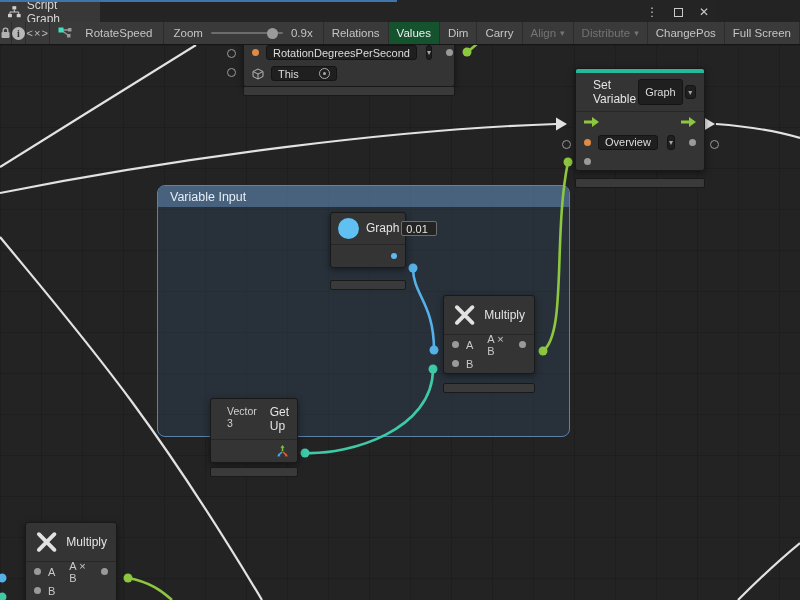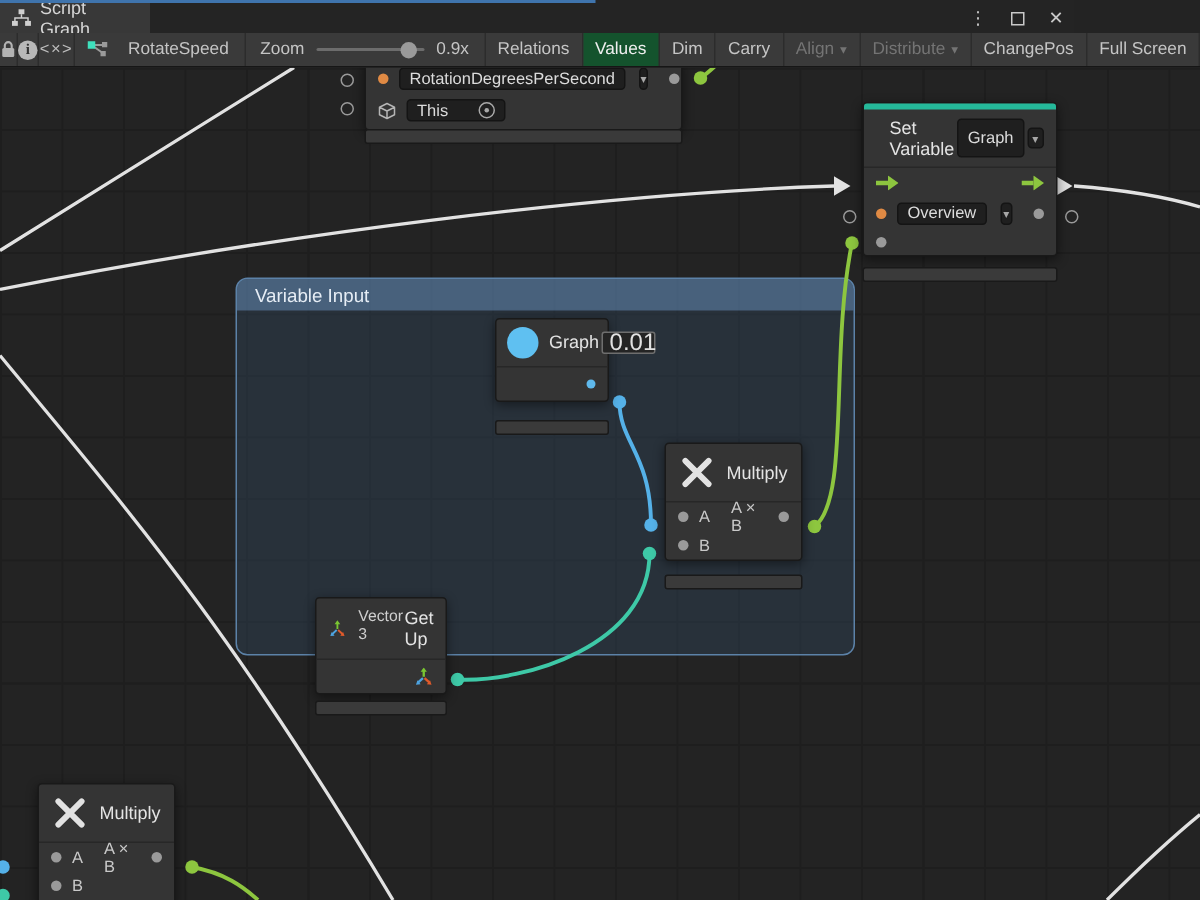--- a/index.html
+++ b/index.html
@@ -66,21 +66,21 @@
   .field { background:#1f1f1f; border:1px solid #141414; border-radius:3px; color:#dcdcdc;
            font-size:11px; height:15px; display:flex; align-items:center; padding:0 6px; }
   .dd-caret { background:#1f1f1f; border:1px solid #141414; border-radius:3px; height:15px; width:13px;
               display:flex; align-items:center; justify-content:center; color:#a7a7a7; margin-left:2px; }
   .dd-caret::after { content:"▾"; font-size:8px; }
   .flow-arrow { flex:none; }
   .spacer { flex:1; }
 
   .float-circle { width:21px; height:21px; border-radius:50%; background:#5fc0f1; flex:none; }
   .value-box { background:#242424; border:1px solid #6e6e6e; border-radius:2px; color:#e2e2e2;
-               font-size:16px; height:15px; width:36px; display:flex; align-items:center; padding:0 4px; }
+               font-size:11px; height:15px; width:36px; display:flex; align-items:center; padding:0 4px; }
   .picker { width:11px; height:11px; border-radius:50%; border:1.3px solid #a9a9a9; position:relative; flex:none; margin-left:auto; }
   .picker::after { content:""; position:absolute; left:3px; top:3px; width:3px; height:3px; border-radius:50%; background:#a9a9a9; }
 
   .teal-bar { height:4px; background:#25b99a; border-radius:2px 2px 0 0; }
   .hdr-col { display:flex; flex-direction:row; gap:2px; }
   .setvar-dd { display:flex; align-items:center; }
 
   .small-label { font-size:10.5px; color:#cfcfcf; }
 </style>
 </head>
@@ -288,21 +288,21 @@
     <div class="node" style="left:210px; top:353px; width:88px;">
       <div class="node-header" style="padding:6px 8px;">
         <svg width="25" height="25" viewBox="0 0 25 25">
           <path d="M12.5 12 V3" stroke="#7ac532" stroke-width="2.6"></path>
             <polygon points="8.5,5.5 12.5,0 16.5,5.5" fill="#7ac532"></polygon>
           <path d="M11.5 13.5 L5 19.5" stroke="#4da3e0" stroke-width="2.6"></path>
             <polygon points="8.5,21.5 2.5,22 4.5,16.5" fill="#4da3e0"></polygon>
           <path d="M13.5 13.5 L20 19.5" stroke="#e05a2b" stroke-width="2.6"></path>
             <polygon points="16.5,21.5 22.5,22 20.5,16.5" fill="#e05a2b"></polygon>
         </svg>
-        <div class="hdr-col" style="gap:1px;">
+        <div class="hdr-col" style="gap:13px;">
           <span class="small-label">Vector 3</span>
           <span class="node-title">Get Up</span>
         </div>
       </div>
       <div class="row" style="height:22px; justify-content:flex-end;">
         <svg width="13" height="13" viewBox="0 0 25 25">
           <path d="M12.5 12 V3" stroke="#7ac532" stroke-width="3"></path>
             <polygon points="8.5,5.5 12.5,0 16.5,5.5" fill="#7ac532"></polygon>
           <path d="M11.5 13.5 L5 19.5" stroke="#4da3e0" stroke-width="3"></path>
             <polygon points="8.5,21.5 2.5,22 4.5,16.5" fill="#4da3e0"></polygon>

